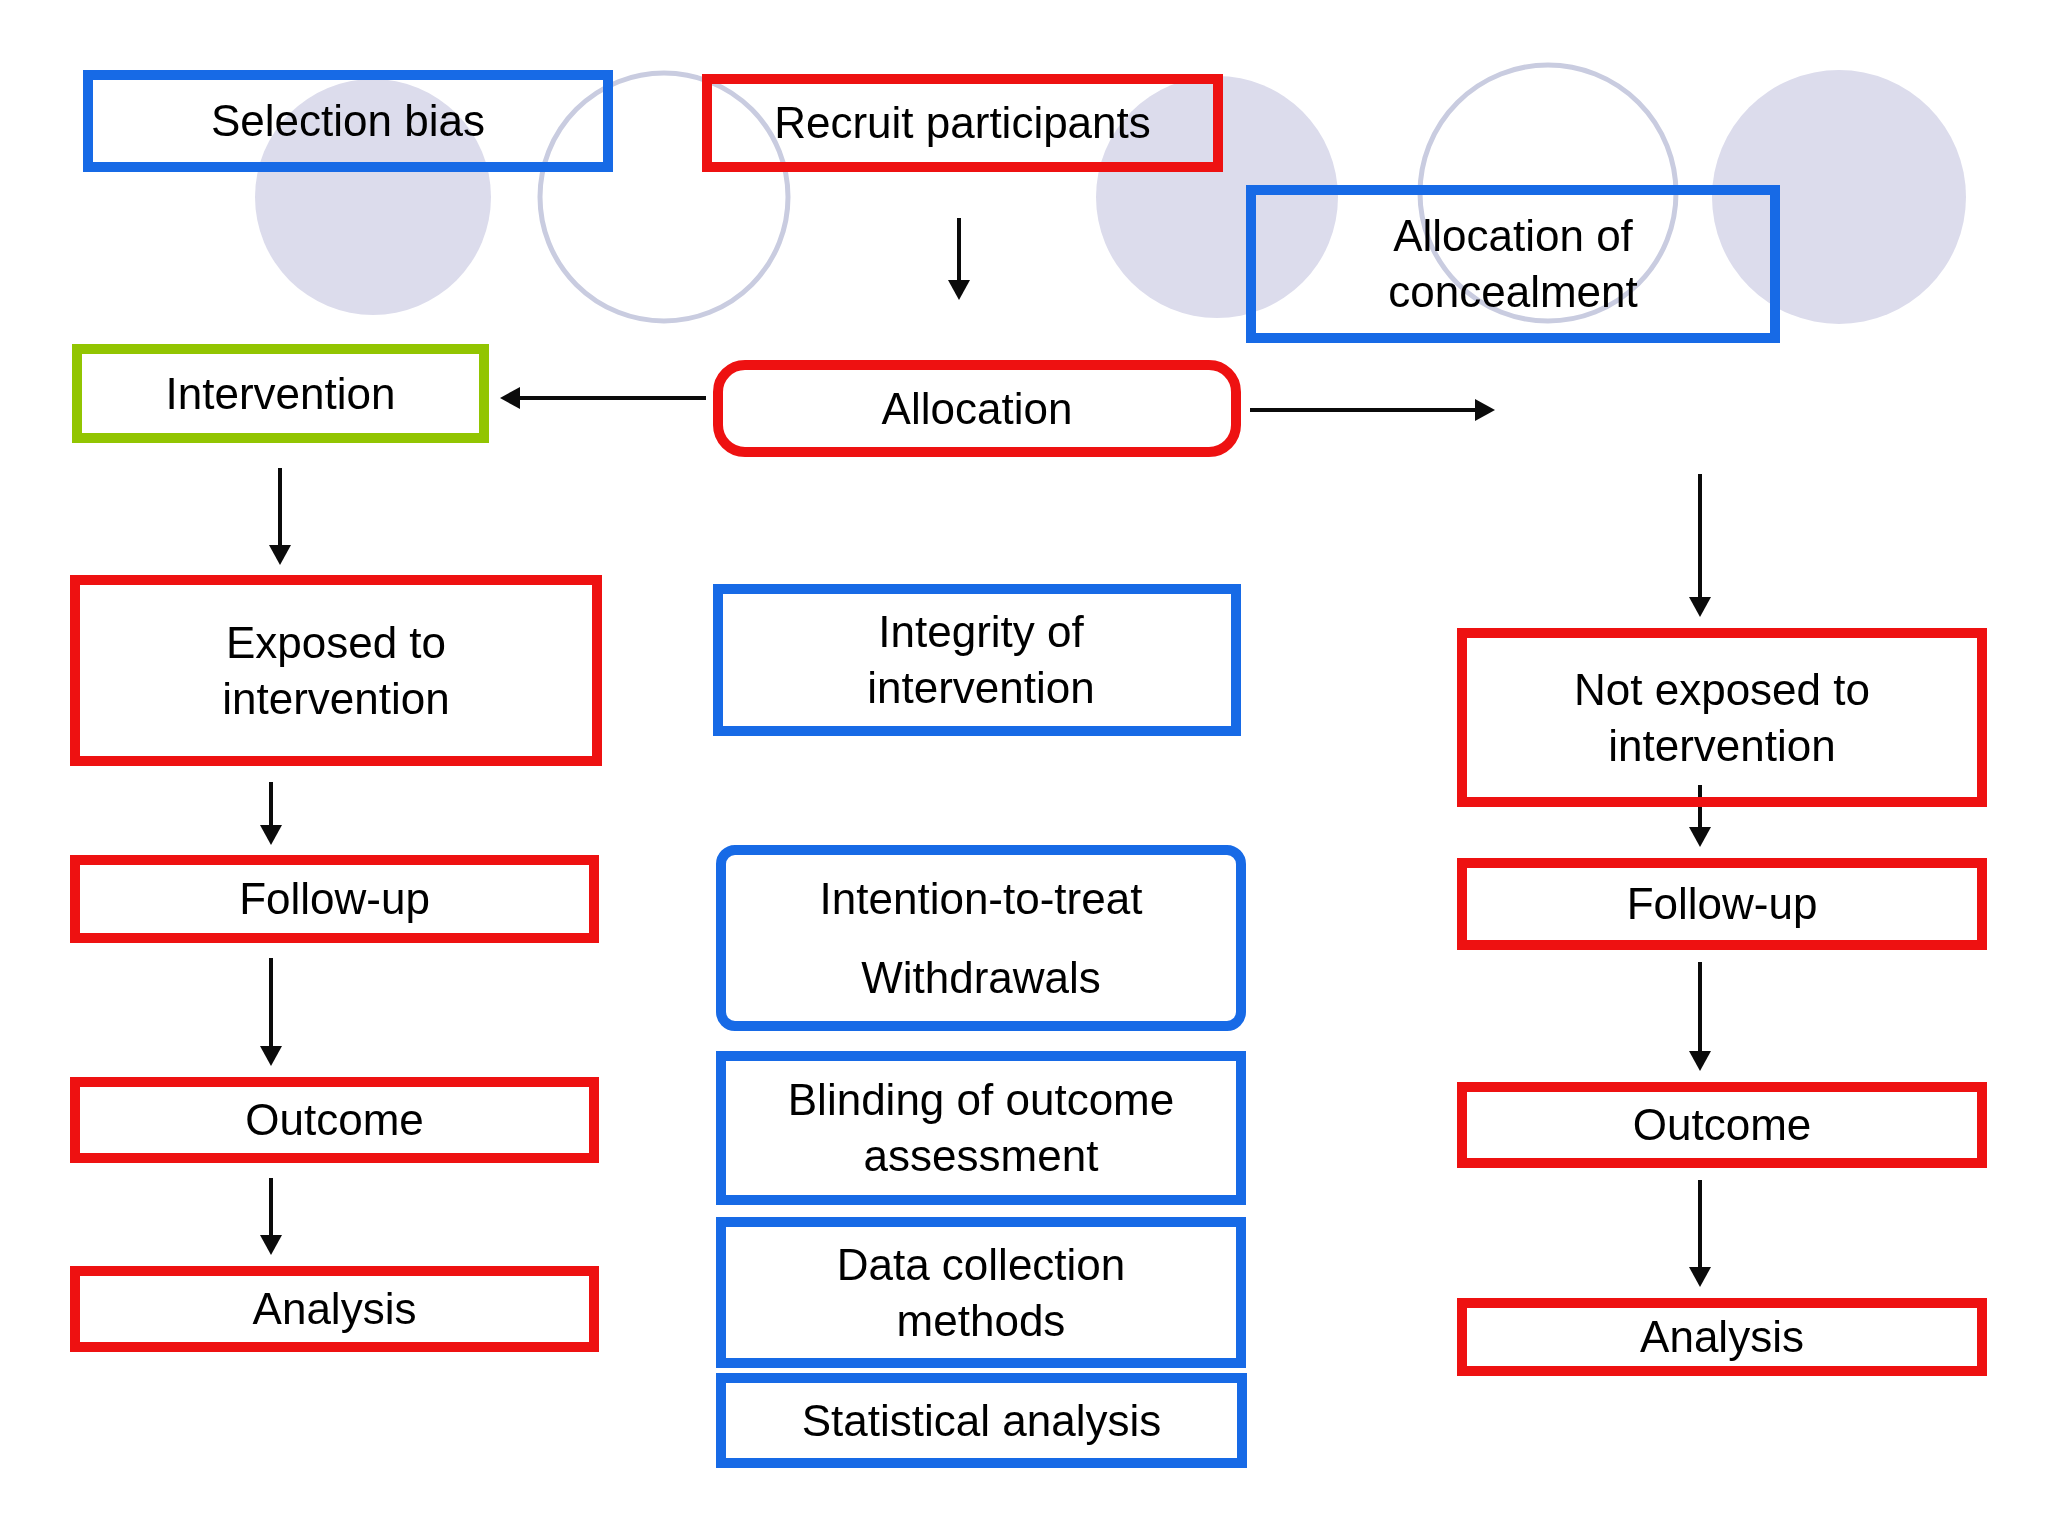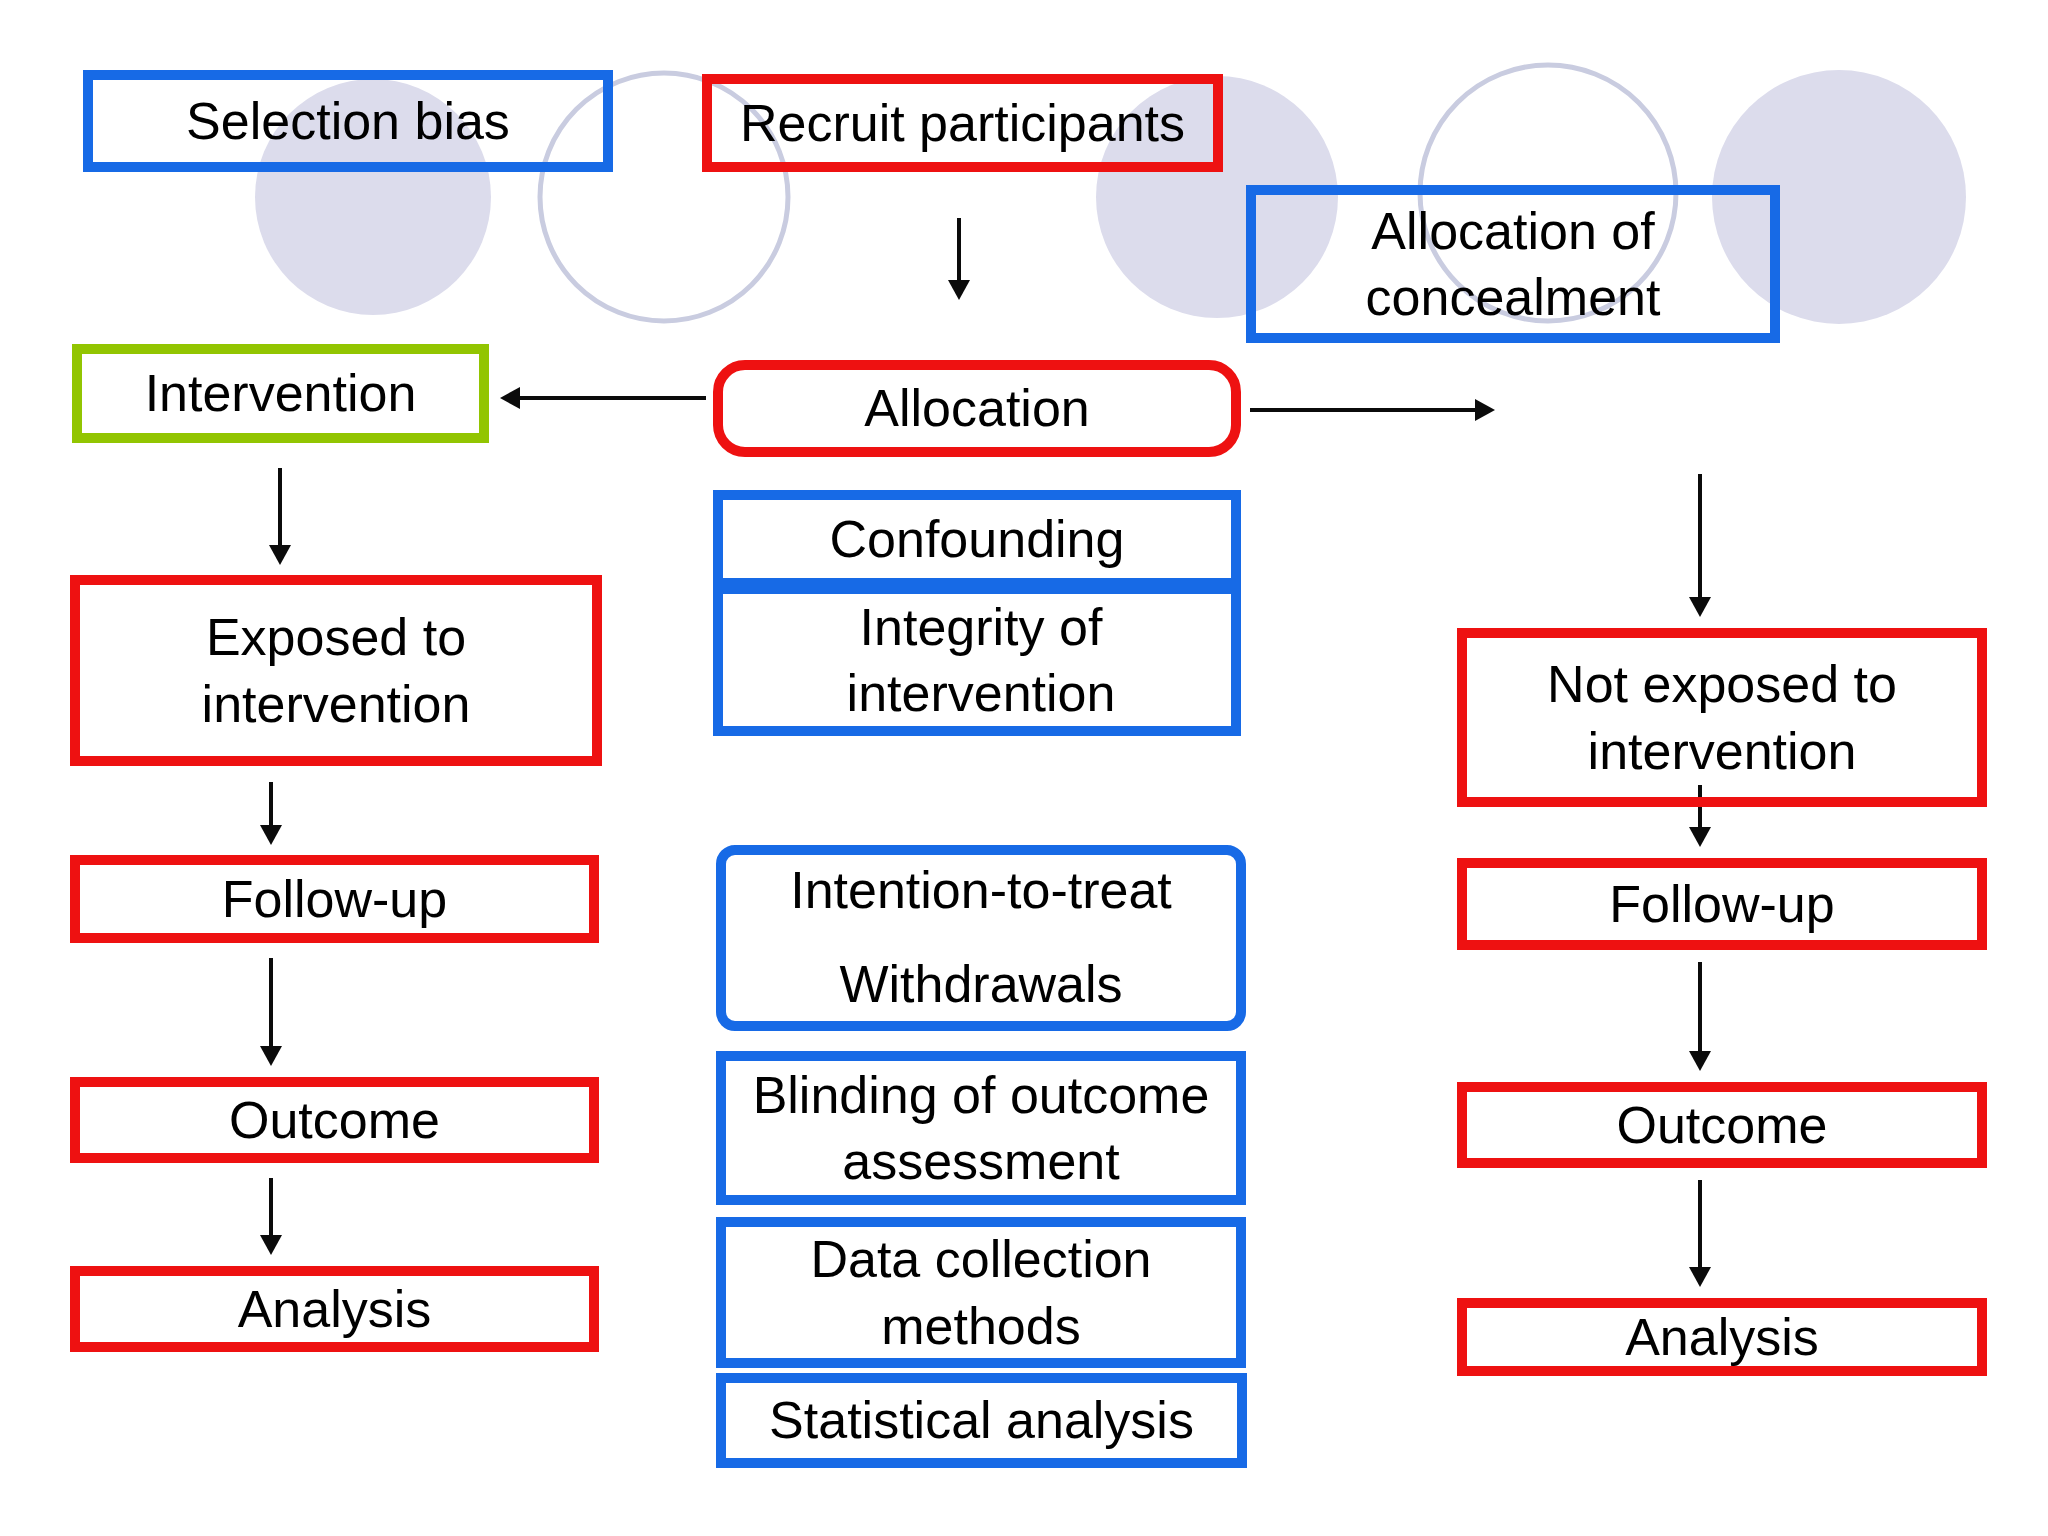--- a/index.html
+++ b/index.html
@@ -33,21 +33,21 @@
   .node {
     position: absolute;
     box-sizing: border-box;
     border: 10px solid #000;
     background: transparent;
     display: flex;
     align-items: center;
     justify-content: center;
     text-align: center;
     white-space: pre-line;
-    font-size: 52px;
+    font-size: 44px;
     line-height: 1.27;
     color: var(--text, #000000);
   }
   .b-red   { border-color: var(--box-red,   #ee1111); }
   .b-blue  { border-color: var(--box-blue,  #176ae6); }
   .b-green { border-color: var(--box-green, #92c501); }
 
   
   #n-selection_bias          { left:   83px; top:   70px; width: 530px; height: 102px; }
   #n-recruit                 { left:  702px; top:   74px; width: 521px; height:  98px; }
@@ -133,21 +133,20 @@
   <div class="node b-red" id="n-recruit">Recruit participants</div>
 
   <div class="node b-blue" id="n-allocation_concealment">Allocation of
 concealment</div>
 
   <div class="node b-green" id="n-intervention">Intervention</div>
 
   <div class="node b-red" id="n-allocation">Allocation</div>
 
 
-  <div class="node b-blue" id="n-confounding">Confounding</div>
 
   <div class="node b-blue" id="n-integrity">Integrity of
 intervention</div>
 
   <div class="node b-red" id="n-exposed">Exposed to
 intervention</div>
 
   <div class="node b-red" id="n-not_exposed">Not exposed to
 intervention</div>
 

